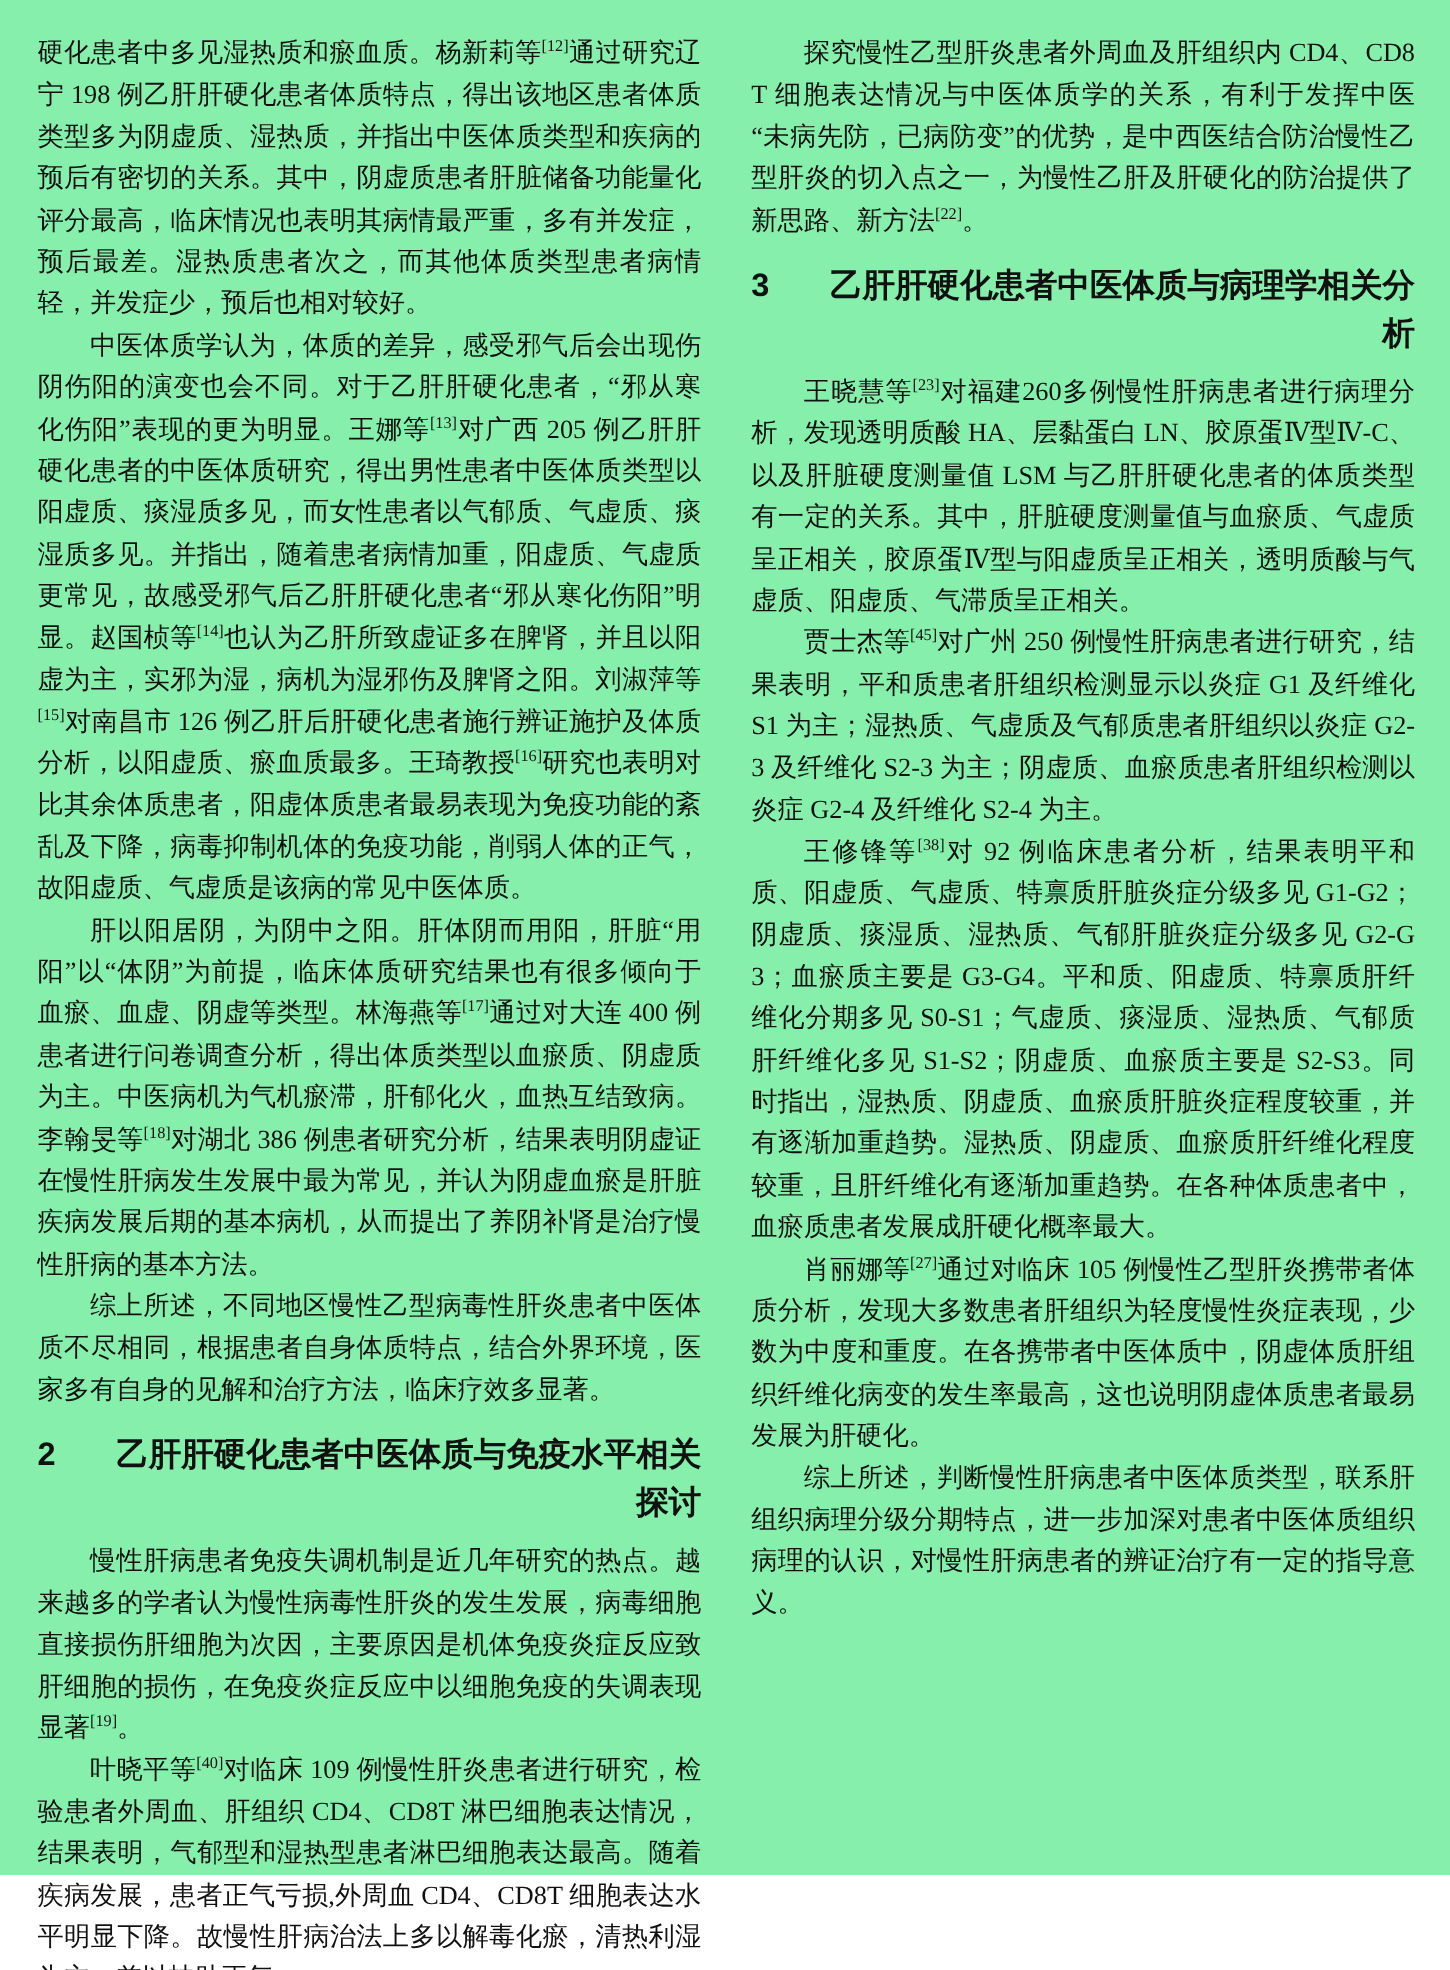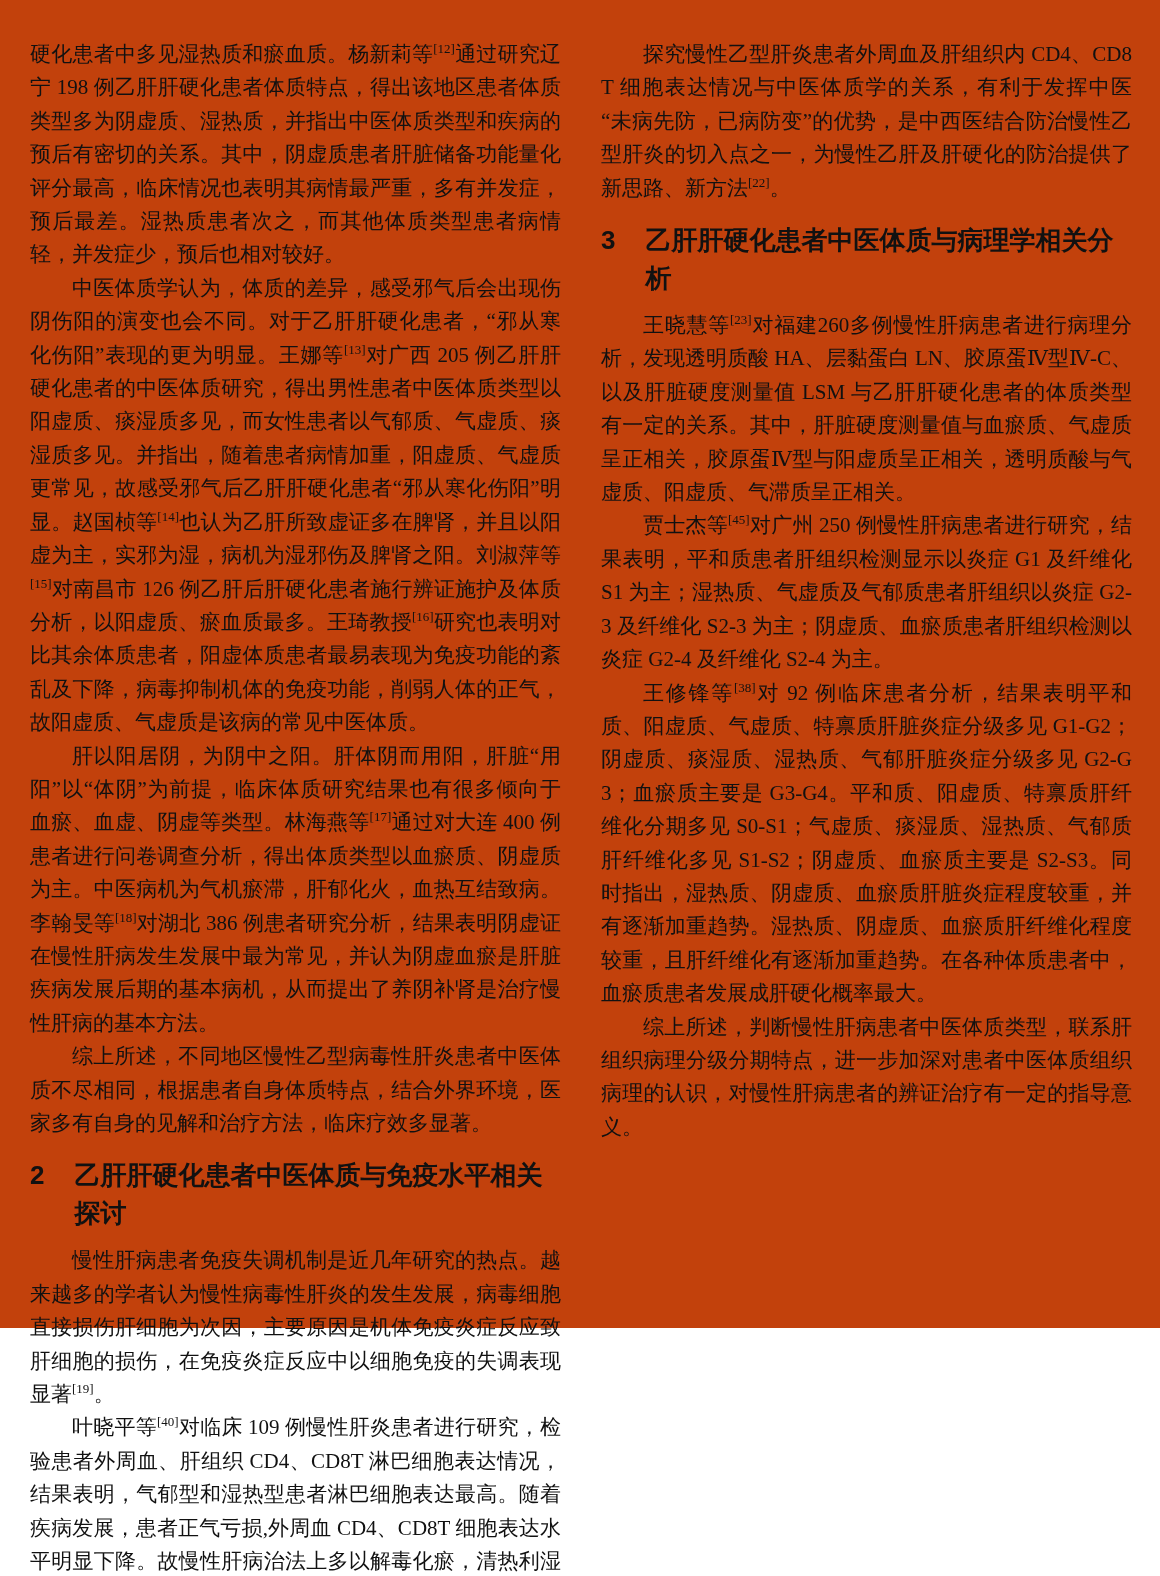--- a/index.html
+++ b/index.html
@@ -10,25 +10,25 @@
     overflow: hidden;
     background: #ffffff;
   }
   body {
     font-family: "Liberation Serif", "DejaVu Serif", serif;
     color: #111111;
   }
   .page {
     box-sizing: border-box;
     width: 1160px;
-    height: 1328px;
-    padding: 38px 28px 20px 30px;
+    height: 1500px;
+    padding: 26px 28px 20px 30px;
     display: flex;
     gap: 40px;
-    background: #c2410c;
+    background: #86efac;
   }
   .col {
     flex: 1 1 0;
     min-width: 0;
   }
   .para {
     margin: 0;
     font-size: 21px;
     line-height: 33.4px;
     text-align: justify;
@@ -52,21 +52,21 @@
     line-height: 38px;
     margin: 16px 0 12px 0;
     font-family: "Liberation Sans", "DejaVu Sans", sans-serif;
   }
   .sec-num {
     flex: 0 0 auto;
     margin-right: 30px;
   }
   .sec-title {
     flex: 1 1 auto;
-    text-align: left;
+    text-align: right;
   }
 </style>
 </head>
 <body>
 
 <div class="page">
   <div class="col">
       <p class="para">硬化患者中多见湿热质和瘀血质。杨新莉等<sup class="ref">[12]</sup>通过研究辽宁 198 例乙肝肝硬化患者体质特点，得出该地区患者体质类型多为阴虚质、湿热质，并指出中医体质类型和疾病的预后有密切的关系。其中，阴虚质患者肝脏储备功能量化评分最高，临床情况也表明其病情最严重，多有并发症，预后最差。湿热质患者次之，而其他体质类型患者病情轻，并发症少，预后也相对较好。</p>
       <p class="para indent">中医体质学认为，体质的差异，感受邪气后会出现伤阴伤阳的演变也会不同。对于乙肝肝硬化患者，“邪从寒化伤阳”表现的更为明显。王娜等<sup class="ref">[13]</sup>对广西 205 例乙肝肝硬化患者的中医体质研究，得出男性患者中医体质类型以阳虚质、痰湿质多见，而女性患者以气郁质、气虚质、痰湿质多见。并指出，随着患者病情加重，阳虚质、气虚质更常见，故感受邪气后乙肝肝硬化患者“邪从寒化伤阳”明显。赵国桢等<sup class="ref">[14]</sup>也认为乙肝所致虚证多在脾肾，并且以阳虚为主，实邪为湿，病机为湿邪伤及脾肾之阳。刘淑萍等<sup class="ref">[15]</sup>对南昌市 126 例乙肝后肝硬化患者施行辨证施护及体质分析，以阳虚质、瘀血质最多。王琦教授<sup class="ref">[16]</sup>研究也表明对比其余体质患者，阳虚体质患者最易表现为免疫功能的紊乱及下降，病毒抑制机体的免疫功能，削弱人体的正气，故阳虚质、气虚质是该病的常见中医体质。</p>
       <p class="para indent">肝以阳居阴，为阴中之阳。肝体阴而用阳，肝脏“用阳”以“体阴”为前提，临床体质研究结果也有很多倾向于血瘀、血虚、阴虚等类型。林海燕等<sup class="ref">[17]</sup>通过对大连 400 例患者进行问卷调查分析，得出体质类型以血瘀质、阴虚质为主。中医病机为气机瘀滞，肝郁化火，血热互结致病。李翰旻等<sup class="ref">[18]</sup>对湖北 386 例患者研究分析，结果表明阴虚证在慢性肝病发生发展中最为常见，并认为阴虚血瘀是肝脏疾病发展后期的基本病机，从而提出了养阴补肾是治疗慢性肝病的基本方法。</p>
@@ -80,15 +80,16 @@
     </div>
   <div class="col">
       <p class="para indent">探究慢性乙型肝炎患者外周血及肝组织内 CD4、CD8T 细胞表达情况与中医体质学的关系，有利于发挥中医“未病先防，已病防变”的优势，是中西医结合防治慢性乙型肝炎的切入点之一，为慢性乙肝及肝硬化的防治提供了新思路、新方法<sup class="ref">[22]</sup>。</p>
       <div class="sec-head">
         <span class="sec-num">3</span>
         <span class="sec-title">乙肝肝硬化患者中医体质与病理学相关分析</span>
       </div>
       <p class="para indent">王晓慧等<sup class="ref">[23]</sup>对福建260多例慢性肝病患者进行病理分析，发现透明质酸 HA、层黏蛋白 LN、胶原蛋Ⅳ型Ⅳ-C、以及肝脏硬度测量值 LSM 与乙肝肝硬化患者的体质类型有一定的关系。其中，肝脏硬度测量值与血瘀质、气虚质呈正相关，胶原蛋Ⅳ型与阳虚质呈正相关，透明质酸与气虚质、阳虚质、气滞质呈正相关。</p>
       <p class="para indent">贾士杰等<sup class="ref">[45]</sup>对广州 250 例慢性肝病患者进行研究，结果表明，平和质患者肝组织检测显示以炎症 G1 及纤维化 S1 为主；湿热质、气虚质及气郁质患者肝组织以炎症 G2-3 及纤维化 S2-3 为主；阴虚质、血瘀质患者肝组织检测以炎症 G2-4 及纤维化 S2-4 为主。</p>
       <p class="para indent">王修锋等<sup class="ref">[38]</sup>对 92 例临床患者分析，结果表明平和质、阳虚质、气虚质、特禀质肝脏炎症分级多见 G1-G2；阴虚质、痰湿质、湿热质、气郁肝脏炎症分级多见 G2-G3；血瘀质主要是 G3-G4。平和质、阳虚质、特禀质肝纤维化分期多见 S0-S1；气虚质、痰湿质、湿热质、气郁质肝纤维化多见 S1-S2；阴虚质、血瘀质主要是 S2-S3。同时指出，湿热质、阴虚质、血瘀质肝脏炎症程度较重，并有逐渐加重趋势。湿热质、阴虚质、血瘀质肝纤维化程度较重，且肝纤维化有逐渐加重趋势。在各种体质患者中，血瘀质患者发展成肝硬化概率最大。</p>
+      <p class="para indent">肖丽娜等<sup class="ref">[27]</sup>通过对临床 105 例慢性乙型肝炎携带者体质分析，发现大多数患者肝组织为轻度慢性炎症表现，少数为中度和重度。在各携带者中医体质中，阴虚体质肝组织纤维化病变的发生率最高，这也说明阴虚体质患者最易发展为肝硬化。</p>
       <p class="para indent">综上所述，判断慢性肝病患者中医体质类型，联系肝组织病理分级分期特点，进一步加深对患者中医体质组织病理的认识，对慢性肝病患者的辨证治疗有一定的指导意义。</p>
     </div>
 </div>
 
 </body></html>

